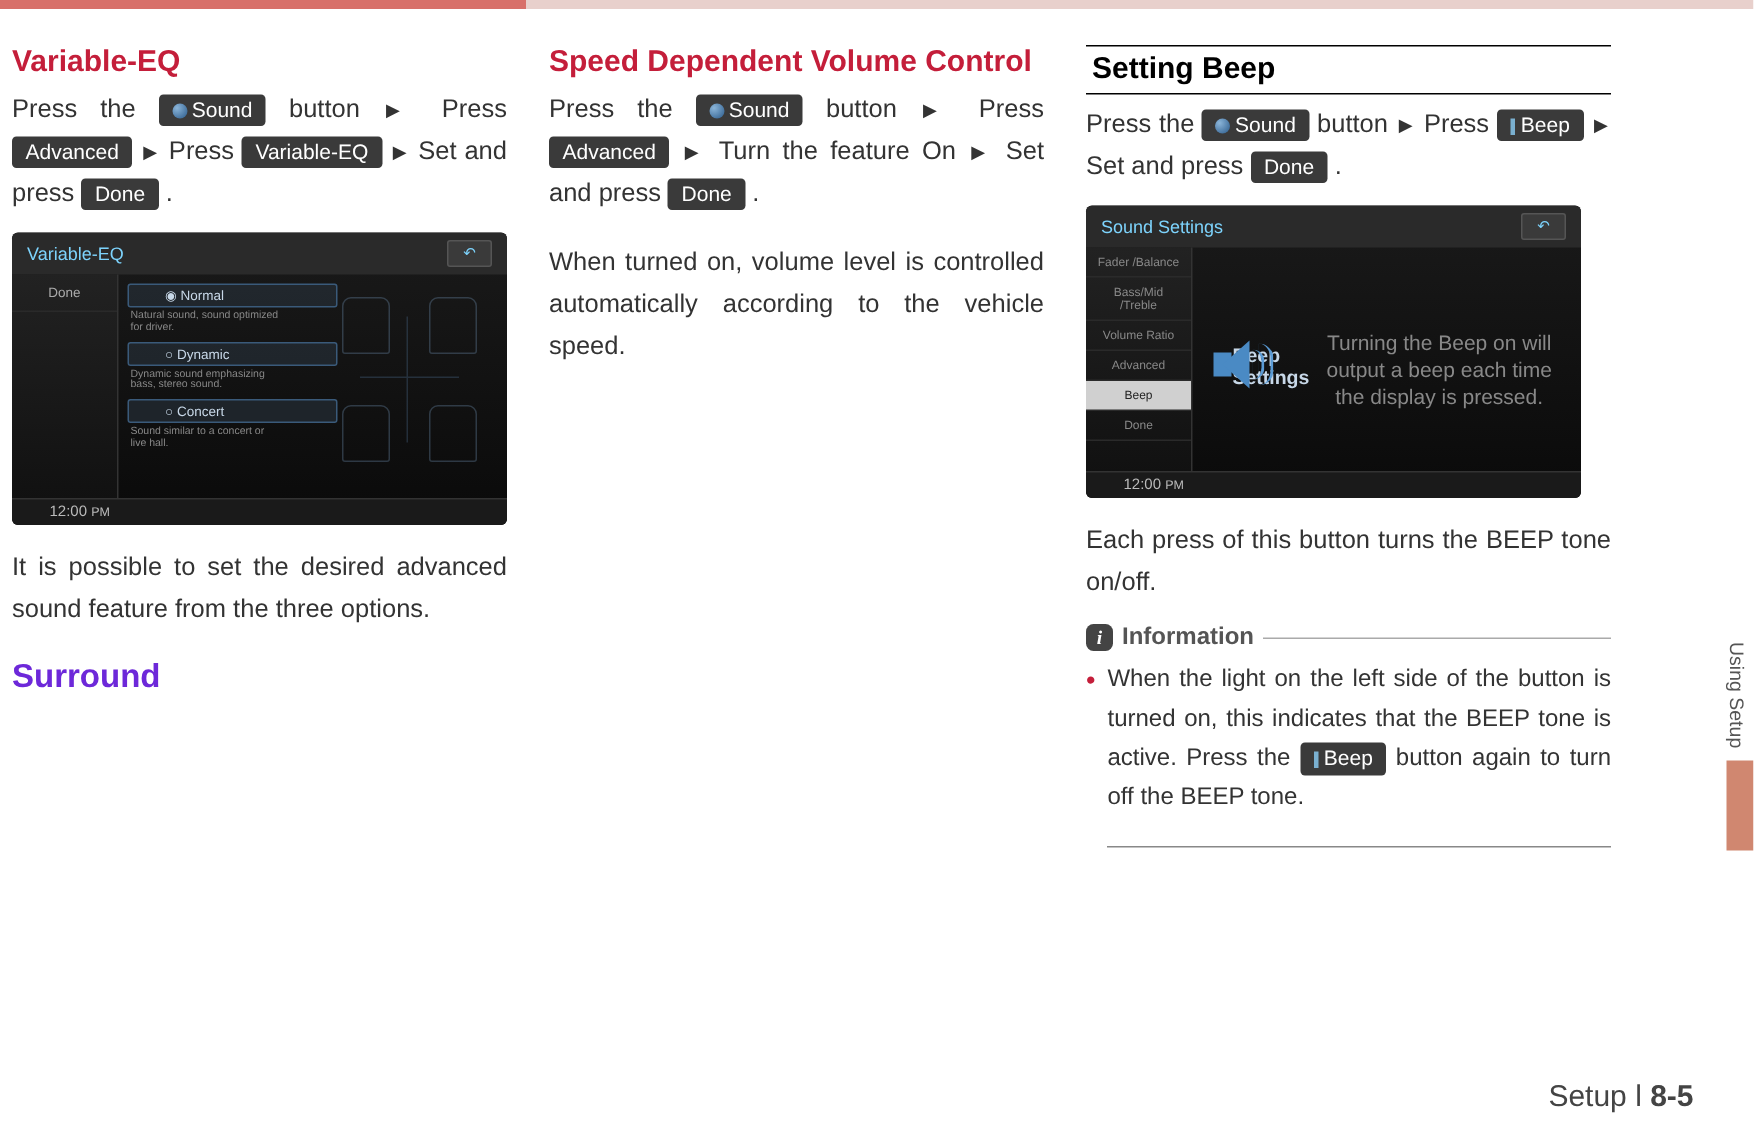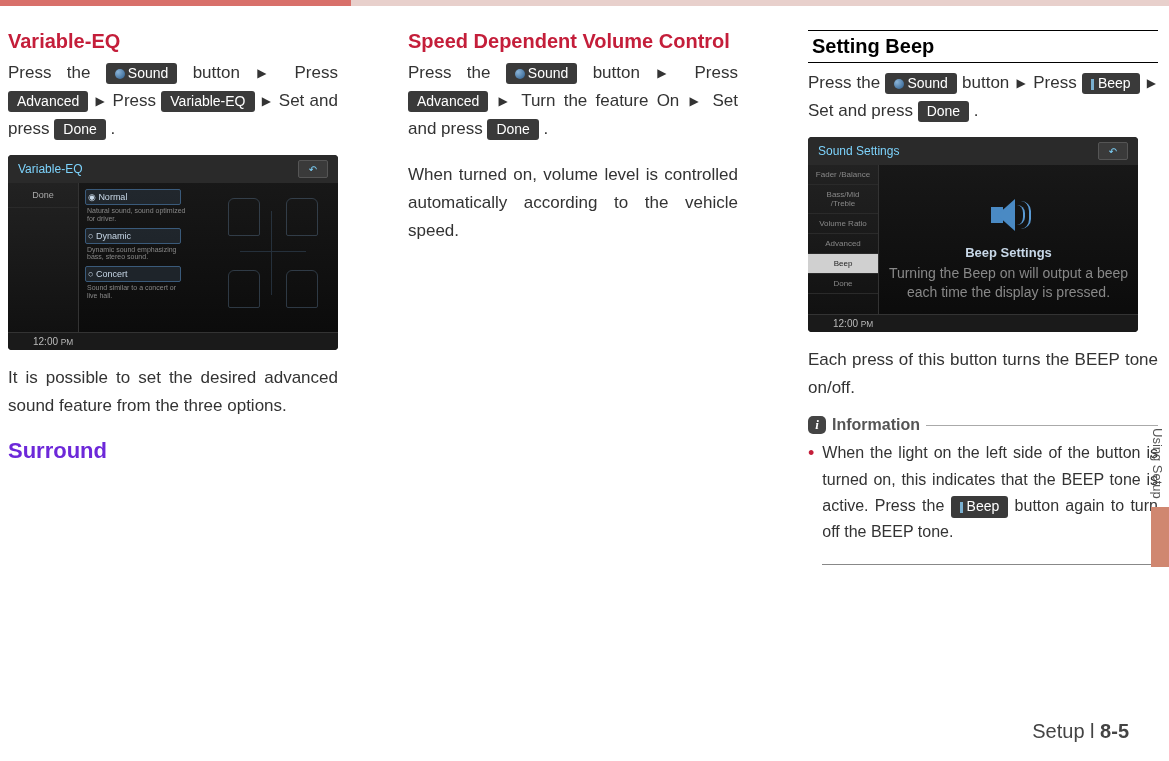--- a/index.html
+++ b/index.html
@@ -13,21 +13,21 @@
       overflow: hidden;
     }
     .top-bar {
       height: 6px;
       background: linear-gradient(to right, #d8706a 0%, #d8706a 30%, #e8d0cc 30%, #e8d0cc 100%);
       width: 100%;
     }
     .content {
       display: flex;
       padding: 24px 30px 0 8px;
-      gap: 70px;
+      gap: 28px;
     }
     .col {
       width: 330px;
       flex-shrink: 0;
     }
     .col3 {
       width: 350px;
     }
     h2.red {
       color: #c41e3a;
@@ -146,21 +146,21 @@
       padding: 7px 6px;
     }
     .sc-main {
       flex: 1;
       padding: 6px;
       position: relative;
     }
     .sc-opt {
       background: rgba(40,50,60,0.6);
       border: 1px solid #3a5a7a;
-      padding: 2px 2px;
+      padding: 2px 24px;
       margin-bottom: 2px;
       font-size: 9px;
       color: #c8d8e8;
       width: 90px;
       border-radius: 2px;
     }
     .sc-opt-desc {
       font-size: 7px;
       color: #888;
       margin: 0 0 5px 2px;
@@ -191,21 +191,21 @@
       right: 0;
       background: #1a1a1a;
       padding: 3px 25px;
       font-size: 10px;
       color: #bbb;
       border-top: 1px solid #333;
     }
     .sc-beep-main {
       flex: 1;
       display: flex;
-      flex-direction: column;
+      flex-direction: row;
       align-items: center;
       justify-content: center;
       padding: 8px;
       margin-top: 12px;
     }
     .speaker-icon {
       width: 48px;
       height: 48px;
       margin-bottom: 6px;
       position: relative;

